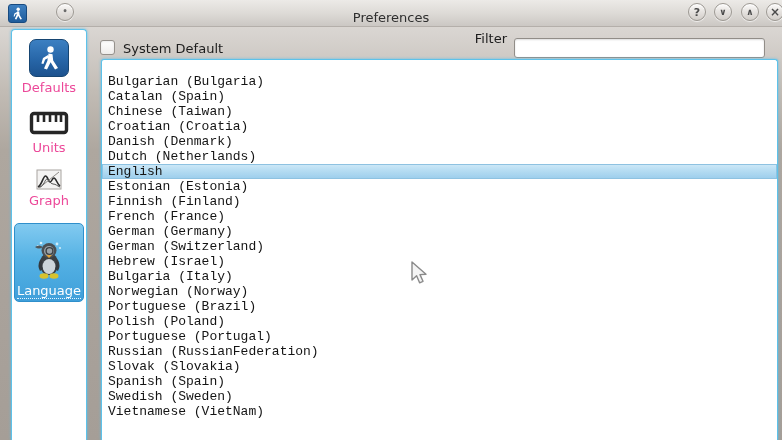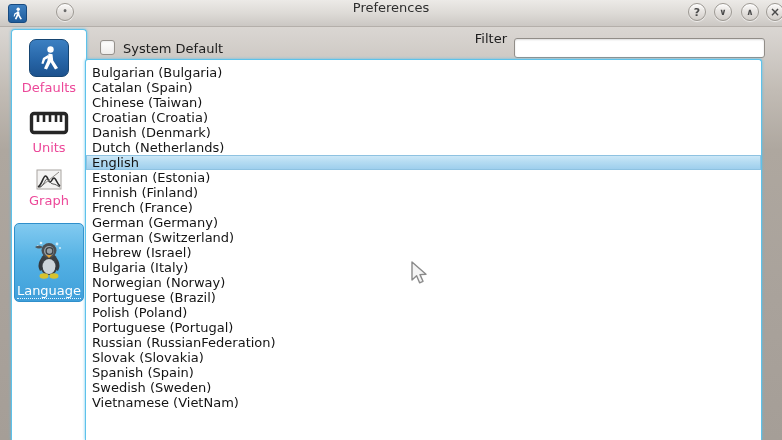--- a/index.html
+++ b/index.html
@@ -11,21 +11,21 @@
     background: linear-gradient(180deg, #e4e1dd 0px, #d6d2ce 38px, #c2bcb5 90px, #aea79f 150px, #a9a29b 300px, #a59e97 440px);
   }
 
   
   .titlebar {
     position: absolute; left: 0; top: 0; width: 782px; height: 27px;
     background: linear-gradient(180deg, #eceae7 0%, #dcd9d5 55%, #cbc7c3 100%);
     border-bottom: 1px solid #b4afaa;
   }
   .title-text {
-    position: absolute; left: 0; top: 0; width: 100%;
+    position: absolute; left: 0; top: 10px; width: 100%;
     text-align: center; font-size: 13px; color: #2e2e2e;
   }
   .app-icon {
     position: absolute; left: 8px; top: 4px; width: 19px; height: 19px;
     border-radius: 3px;
     background: linear-gradient(180deg, #3d7fc0, #1f5c9b);
     border: 1px solid #174a80;
     display: flex; align-items: center; justify-content: center;
   }
   .win-btn {
@@ -98,27 +98,28 @@
     position: absolute; left: 514px; top: 38px; width: 251px; height: 20px;
     border: 1px solid #918d88; border-radius: 3px;
     background: #ffffff;
     box-shadow: inset 0 1px 2px rgba(0,0,0,.14);
     font-family: "DejaVu Sans", sans-serif; font-size: 13px; color: #1c1c1c;
     padding: 0 4px; outline: none;
   }
 
   
   .list-frame {
-    position: absolute; left: 85px; top: 59px; width: 677px; height: 381px;
+    position: absolute; left: 101px; top: 59px; width: 677px; height: 381px;
     background: #ffffff;
     border: 1px solid #5dc2ea; border-bottom: none;
     border-radius: 3px 3px 0 0;
     box-shadow: 0 0 3px rgba(90, 190, 235, .9);
-    padding-top: 5px;
+    padding-top: 14px;
     overflow: hidden;
+    font-family: Liberation Mono, monospace;
   }
   .row {
     height: 15px; line-height: 15px;
     font-size: 13px; color: #141414;
     padding-left: 6px; white-space: nowrap;
   }
   .row.sel {
     background: linear-gradient(180deg, #cfe9f8 0%, #b5dcf2 45%, #9bcdec 100%);
     box-shadow: inset 0 0 0 1px #8ec2e1, inset 0 1px 0 #ddf0fb;
   }

